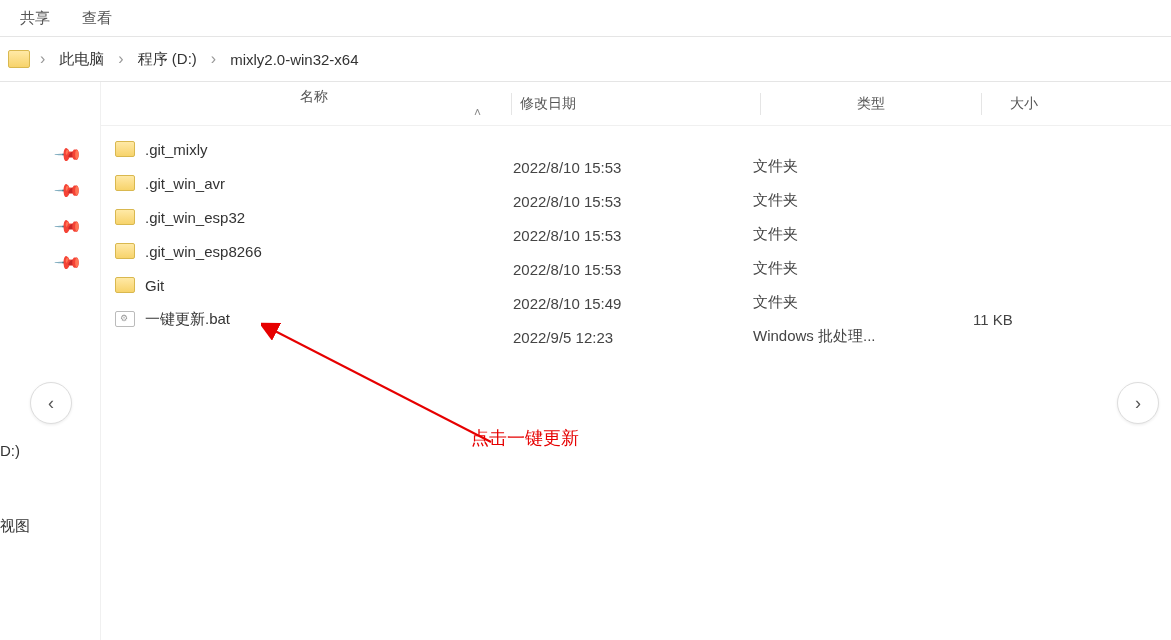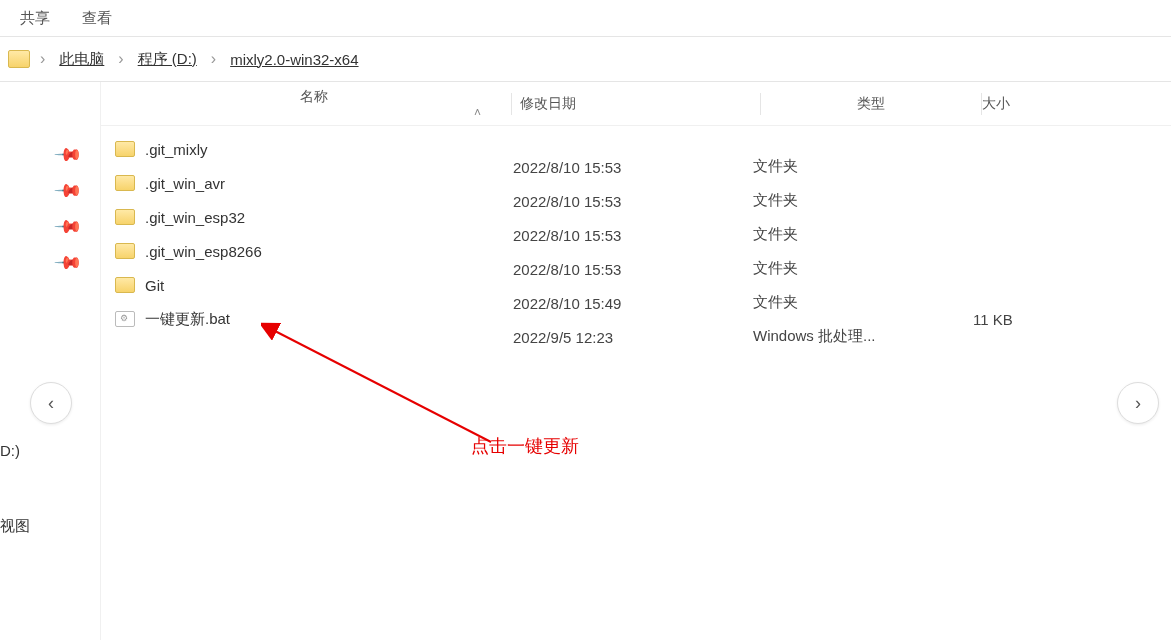--- a/index.html
+++ b/index.html
@@ -29,21 +29,21 @@
       padding: 0 4px;
       gap: 8px;
     }
     .folder-icon {
       width: 22px; height: 18px;
       background: linear-gradient(#ffe9a6, #f7d36b);
       border: 1px solid #d9b84f;
       border-radius: 2px;
       margin-left: 4px;
     }
-    .crumb { padding: 0 4px; font-size: 15px; text-decoration: underline; }
+    .crumb { padding: 0 4px; font-size: 15px; }
     .chevron { color: #999; font-size: 16px; padding: 0 2px;}
     .main {
       display: flex;
       border-top: 1px solid #e5e5e5;
       position: relative;
       height: calc(640px - 80px);
     }
     .sidebar {
       width: 100px;
       padding-top: 70px;
@@ -93,21 +93,21 @@
       display: flex;
       height: 44px;
       align-items: center;
       border-bottom: 1px solid #f0f0f0;
       color: #555;
       position: relative;
     }
     .col-name { width: 410px; padding-left: 16px; display:flex; align-items:center;flex-direction:column;}
     .col-date { width: 240px; margin-left: 8px; }
     .col-type { width: 220px; text-align: center; }
-    .col-size { flex:1; }
+    .col-size { flex:1;margin-left:28px; }
     .sort-caret { margin-left:auto; margin-right: 30px; color:#888; font-size:12px;}
     .col-divider { width:1px; height:22px; background:#e5e5e5;}
     .rows { padding-top: 6px;}
     .row {
       display: flex;
       height: 34px;
       align-items: center;
       font-size: 15px;
     }
     .row .icon {
@@ -131,21 +131,21 @@
       position:absolute; top:1px; left:4px;
     }
     .row .name { width: 368px; }
     .row .date { width: 240px; color:#444;margin-top:37px;}
     .row .type { width: 220px; color:#444;margin-top:35px;}
     .row .size { color:#444; text-align:left; padding-right:52px; flex:1;}
     .annotation {
       position: absolute;
       color: #e60000;
       font-size: 18px;
-      top: 352px;
+      top: 344px;
       left: 370px;
       font-family: "SimSun", serif;
     }
     svg.arrow {
       position: absolute;
       top: 240px;
       left: 160px;
       pointer-events: none;
     }
   </style>

